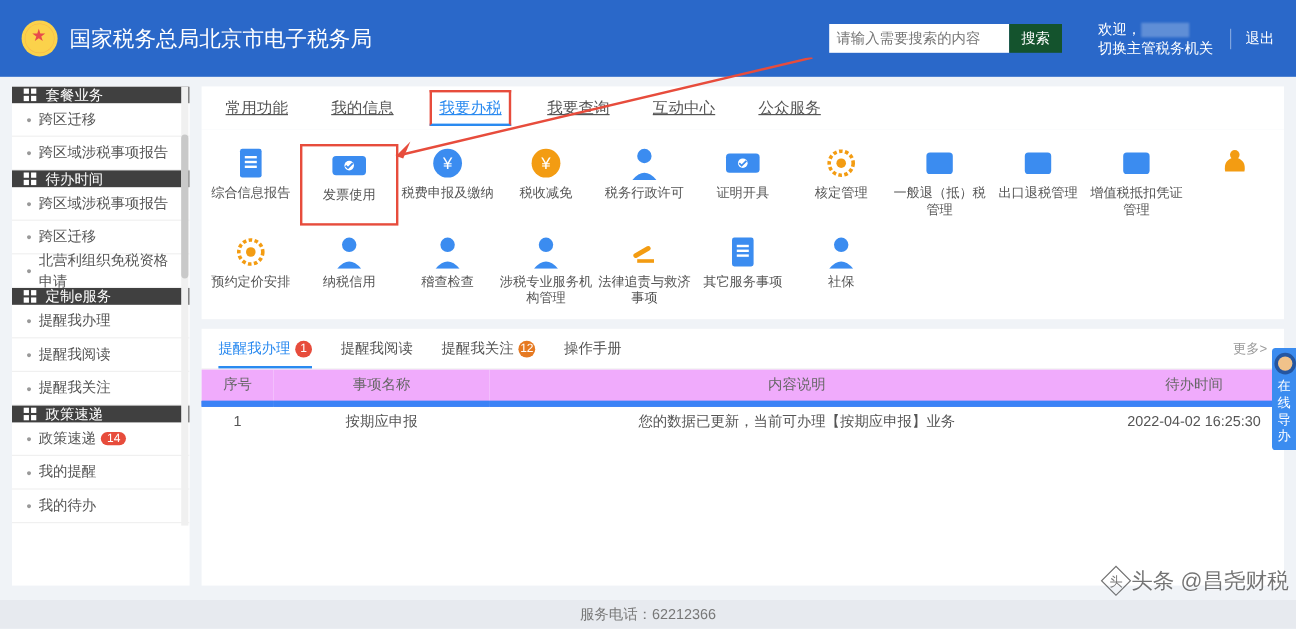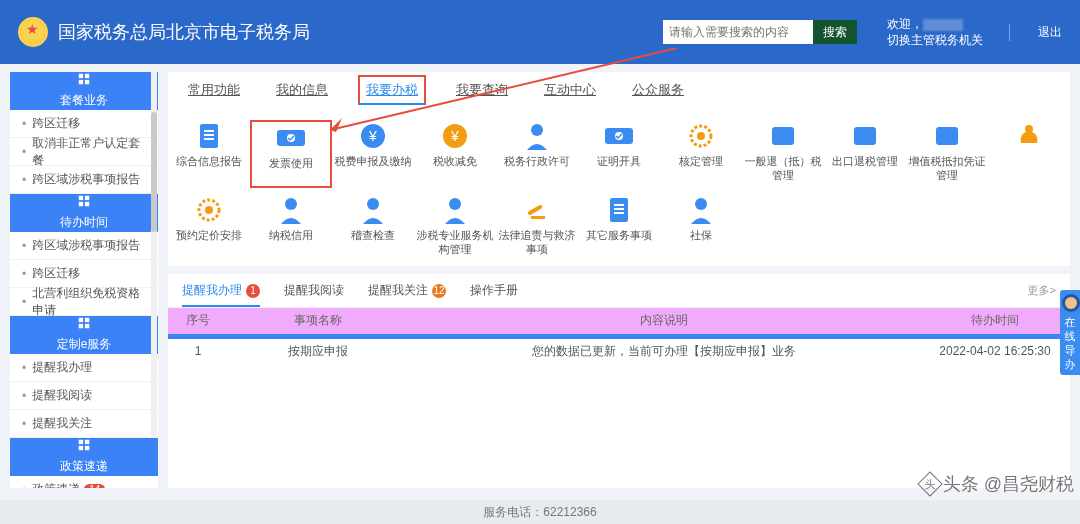--- a/index.html
+++ b/index.html
@@ -9,26 +9,26 @@
 .logo { width: 30px; height: 30px; border-radius: 50%; background: radial-gradient(#e84b4b 45%, #fbd24b 60%); margin-right: 10px; position: relative; }
 .logo::before { content:""; position:absolute; inset:3px; border-radius:50%; background:#fbd24b; }
 .logo::after { content:"★"; position:absolute; color:#e84b4b; font-size:14px; left:8px; top:4px; }
 .site-title { font-size: 18px; font-weight: 500; }
 .spacer { flex: 1; }
 .search-wrap { display: flex; align-items: flex-end; }
 .search-input { width: 150px; height: 24px; border: none; padding: 0 6px; font-size: 12px; color: #666; }
 .search-btn { height: 24px; padding: 0 10px; background: #14532d; color: #fff; border: none; font-size: 12px; }
 .user-area { margin-left: 30px; font-size: 12px; line-height: 16px; text-align: left; }
 .user-area .blur { display:inline-block; width:40px; height:12px; background:rgba(255,255,255,0.25); filter:blur(1px); vertical-align:middle; }
-.logout { font-size: 12px; margin-left: 26px; padding-left: 28px; border-left: 1px solid rgba(255,255,255,0.4); }
+.logout { font-size: 12px; margin-left: 14px; padding-left: 12px; border-left: 1px solid rgba(255,255,255,0.4); }
 
 .main { display: flex; padding: 8px 10px; gap: 10px; height: 432px; }
 
 .sidebar { width: 178px; background:#fff; font-size: 12px; overflow: hidden; position:relative; }
-.sb-header { background: #3b82f6; color: #fff; height: 38px; display: flex; align-items: center; padding: 0 8px; gap: 6px; flex-direction: column; }
+.sb-header { background: #404040; color: #fff; height: 14px; display: flex; align-items: center; padding: 0 8px; gap: 6px; }
 .sb-icon { width: 14px; height: 14px; display: inline-flex; }
 .sb-item { height: 28px; display: flex; align-items: center; padding: 0 12px; color: #555; border-bottom: 1px solid #f0f0f0; cursor: pointer; }
 .sb-item::before { content: "•"; color: #999; margin-right: 6px; }
 .badge-red { background:#e74c3c; color:#fff; border-radius:8px; font-size:10px; padding:0 5px; margin-left:4px; }
 .scrollbar-sb { position:absolute; right:1px; top:0; bottom:50px; width:6px; background:#f0f0f0; }
 .scrollbar-sb .thumb { position:absolute; left:0; right:0; top:40px; height:120px; background:#c9c9c9; border-radius:3px; }
 
 .content { flex: 1; display: flex; flex-direction: column; }
 .tabs { background: #fff; height: 36px; display: flex; align-items: center; padding: 0 14px; gap: 24px; font-size: 13px; color: #555; }
 .tab { padding: 4px 6px; cursor: pointer; text-decoration: underline; }
@@ -93,21 +93,20 @@
             <svg viewBox="0 0 16 16">
               <rect x="2" y="2" width="5" height="5" fill="#fff"></rect>
               <rect x="9" y="2" width="5" height="5" fill="#fff"></rect>
               <rect x="2" y="9" width="5" height="5" fill="#fff"></rect>
               <rect x="9" y="9" width="5" height="5" fill="#fff"></rect>
             </svg>
           </span>
           <span>套餐业务</span>
         </div>
         <div class="sb-item">跨区迁移</div>
-        <div class="sb-item">取消非正常户认定套餐</div>
         <div class="sb-item">跨区域涉税事项报告</div>
         <div class="sb-header">
           <span class="sb-icon">
             <svg viewBox="0 0 16 16">
               <rect x="2" y="2" width="5" height="5" fill="#fff"></rect>
               <rect x="9" y="2" width="5" height="5" fill="#fff"></rect>
               <rect x="2" y="9" width="5" height="5" fill="#fff"></rect>
               <rect x="9" y="9" width="5" height="5" fill="#fff"></rect>
             </svg>
           </span>

